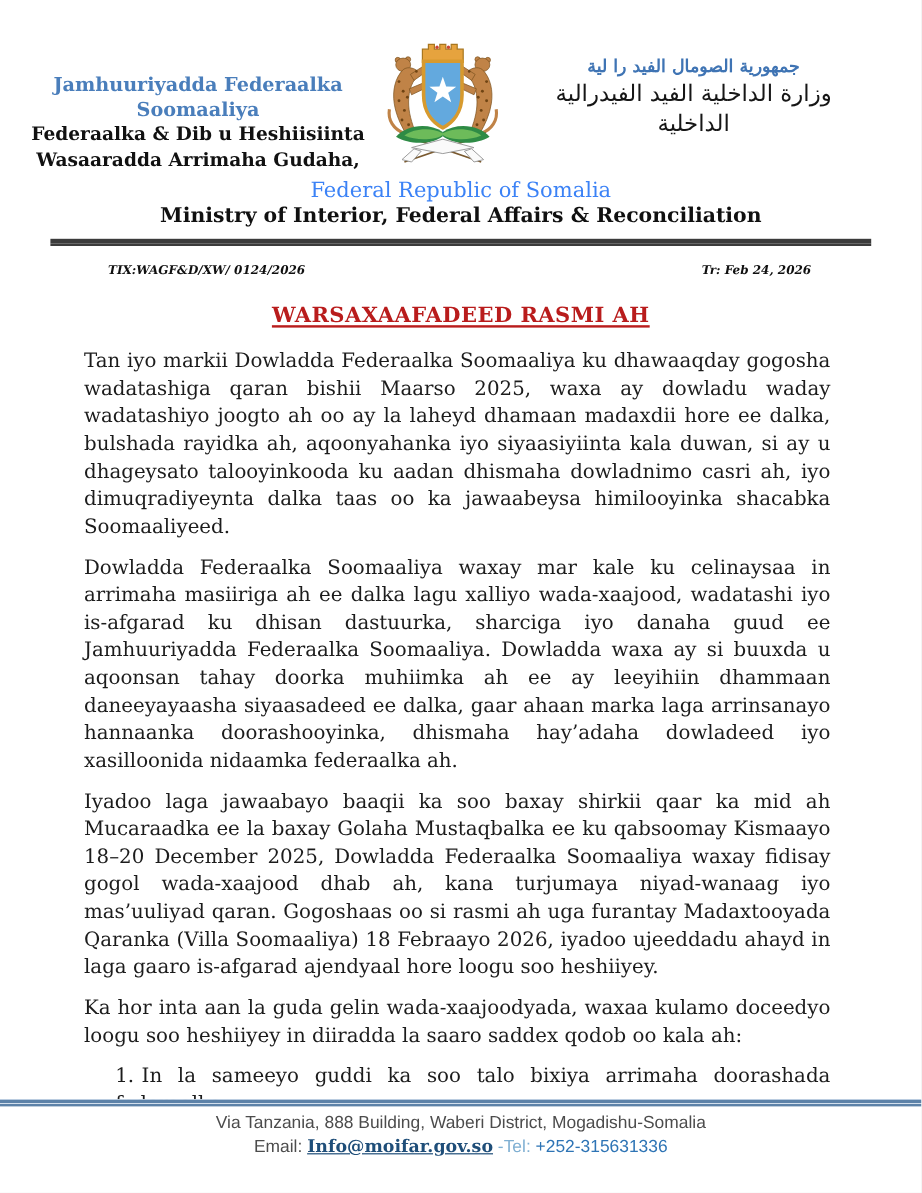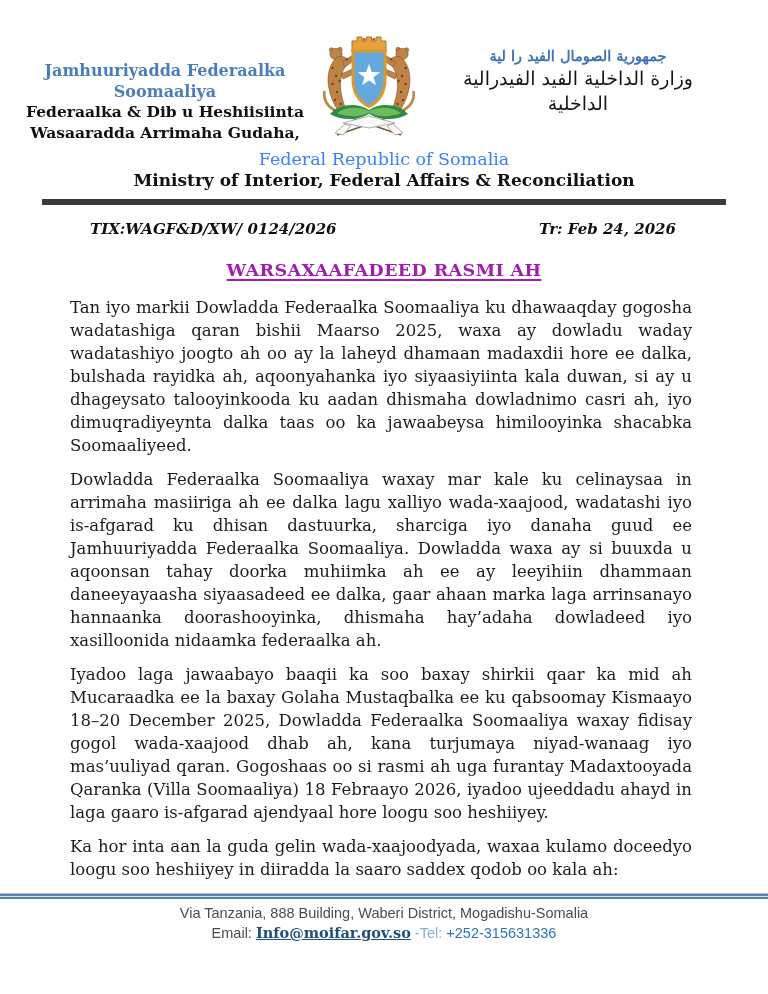--- a/index.html
+++ b/index.html
@@ -49,50 +49,50 @@
     border-top: 4px solid #3b3b3b;
     border-bottom: 2px solid #3b3b3b;
   }
   
   .ref-row {
     display: flex;
     justify-content: space-between;
     margin: 15px 92px 0 90px;
     font-weight: bold;
     font-style: italic;
-    font-size: 15px;
+    font-size: 10px;
     color: #101010;
     gap: 40px;
   }
   
   .doc-title {
     text-align: center;
     margin-top: 22px;
     font-weight: bold;
     font-size: 17.5px;
     letter-spacing: 0.4px;
     text-decoration: underline;
     text-decoration-thickness: 2px;
     text-underline-offset: 3px;
-    color: #a21caf;
+    color: #b91c1c;
   }
   
   .body-text {
     margin: 16px 76px 0 70px;
     font-size: 16.5px;
     line-height: 23px;
     text-align: justify;
     color: #1c1c1c;
   }
   .body-text p { margin-bottom: 11px; }
   .body-text ol { list-style: none; margin: 2px 0 0 26px; }
   .body-text li { line-height: 23px; }
   .body-text li .li-num { display: inline-block; width: 22px; }
   
-  .footer { position: absolute; left: 0; right: 0; bottom: 0; height: 101px; background: #fff; }
+  .footer { position: absolute; left: 0; right: 0; bottom: 0; height: 78px; background: #fff; }
   .footer-rule {
     height: 6px;
     background: linear-gradient(
       #a9c0d8 0px, #a9c0d8 1px,
       #5d82a8 1px, #5d82a8 3px,
       #d3dfec 3px, #d3dfec 4px,
       #5d82a8 4px, #5d82a8 6px);
   }
   .footer-address {
     margin-top: 6px;

